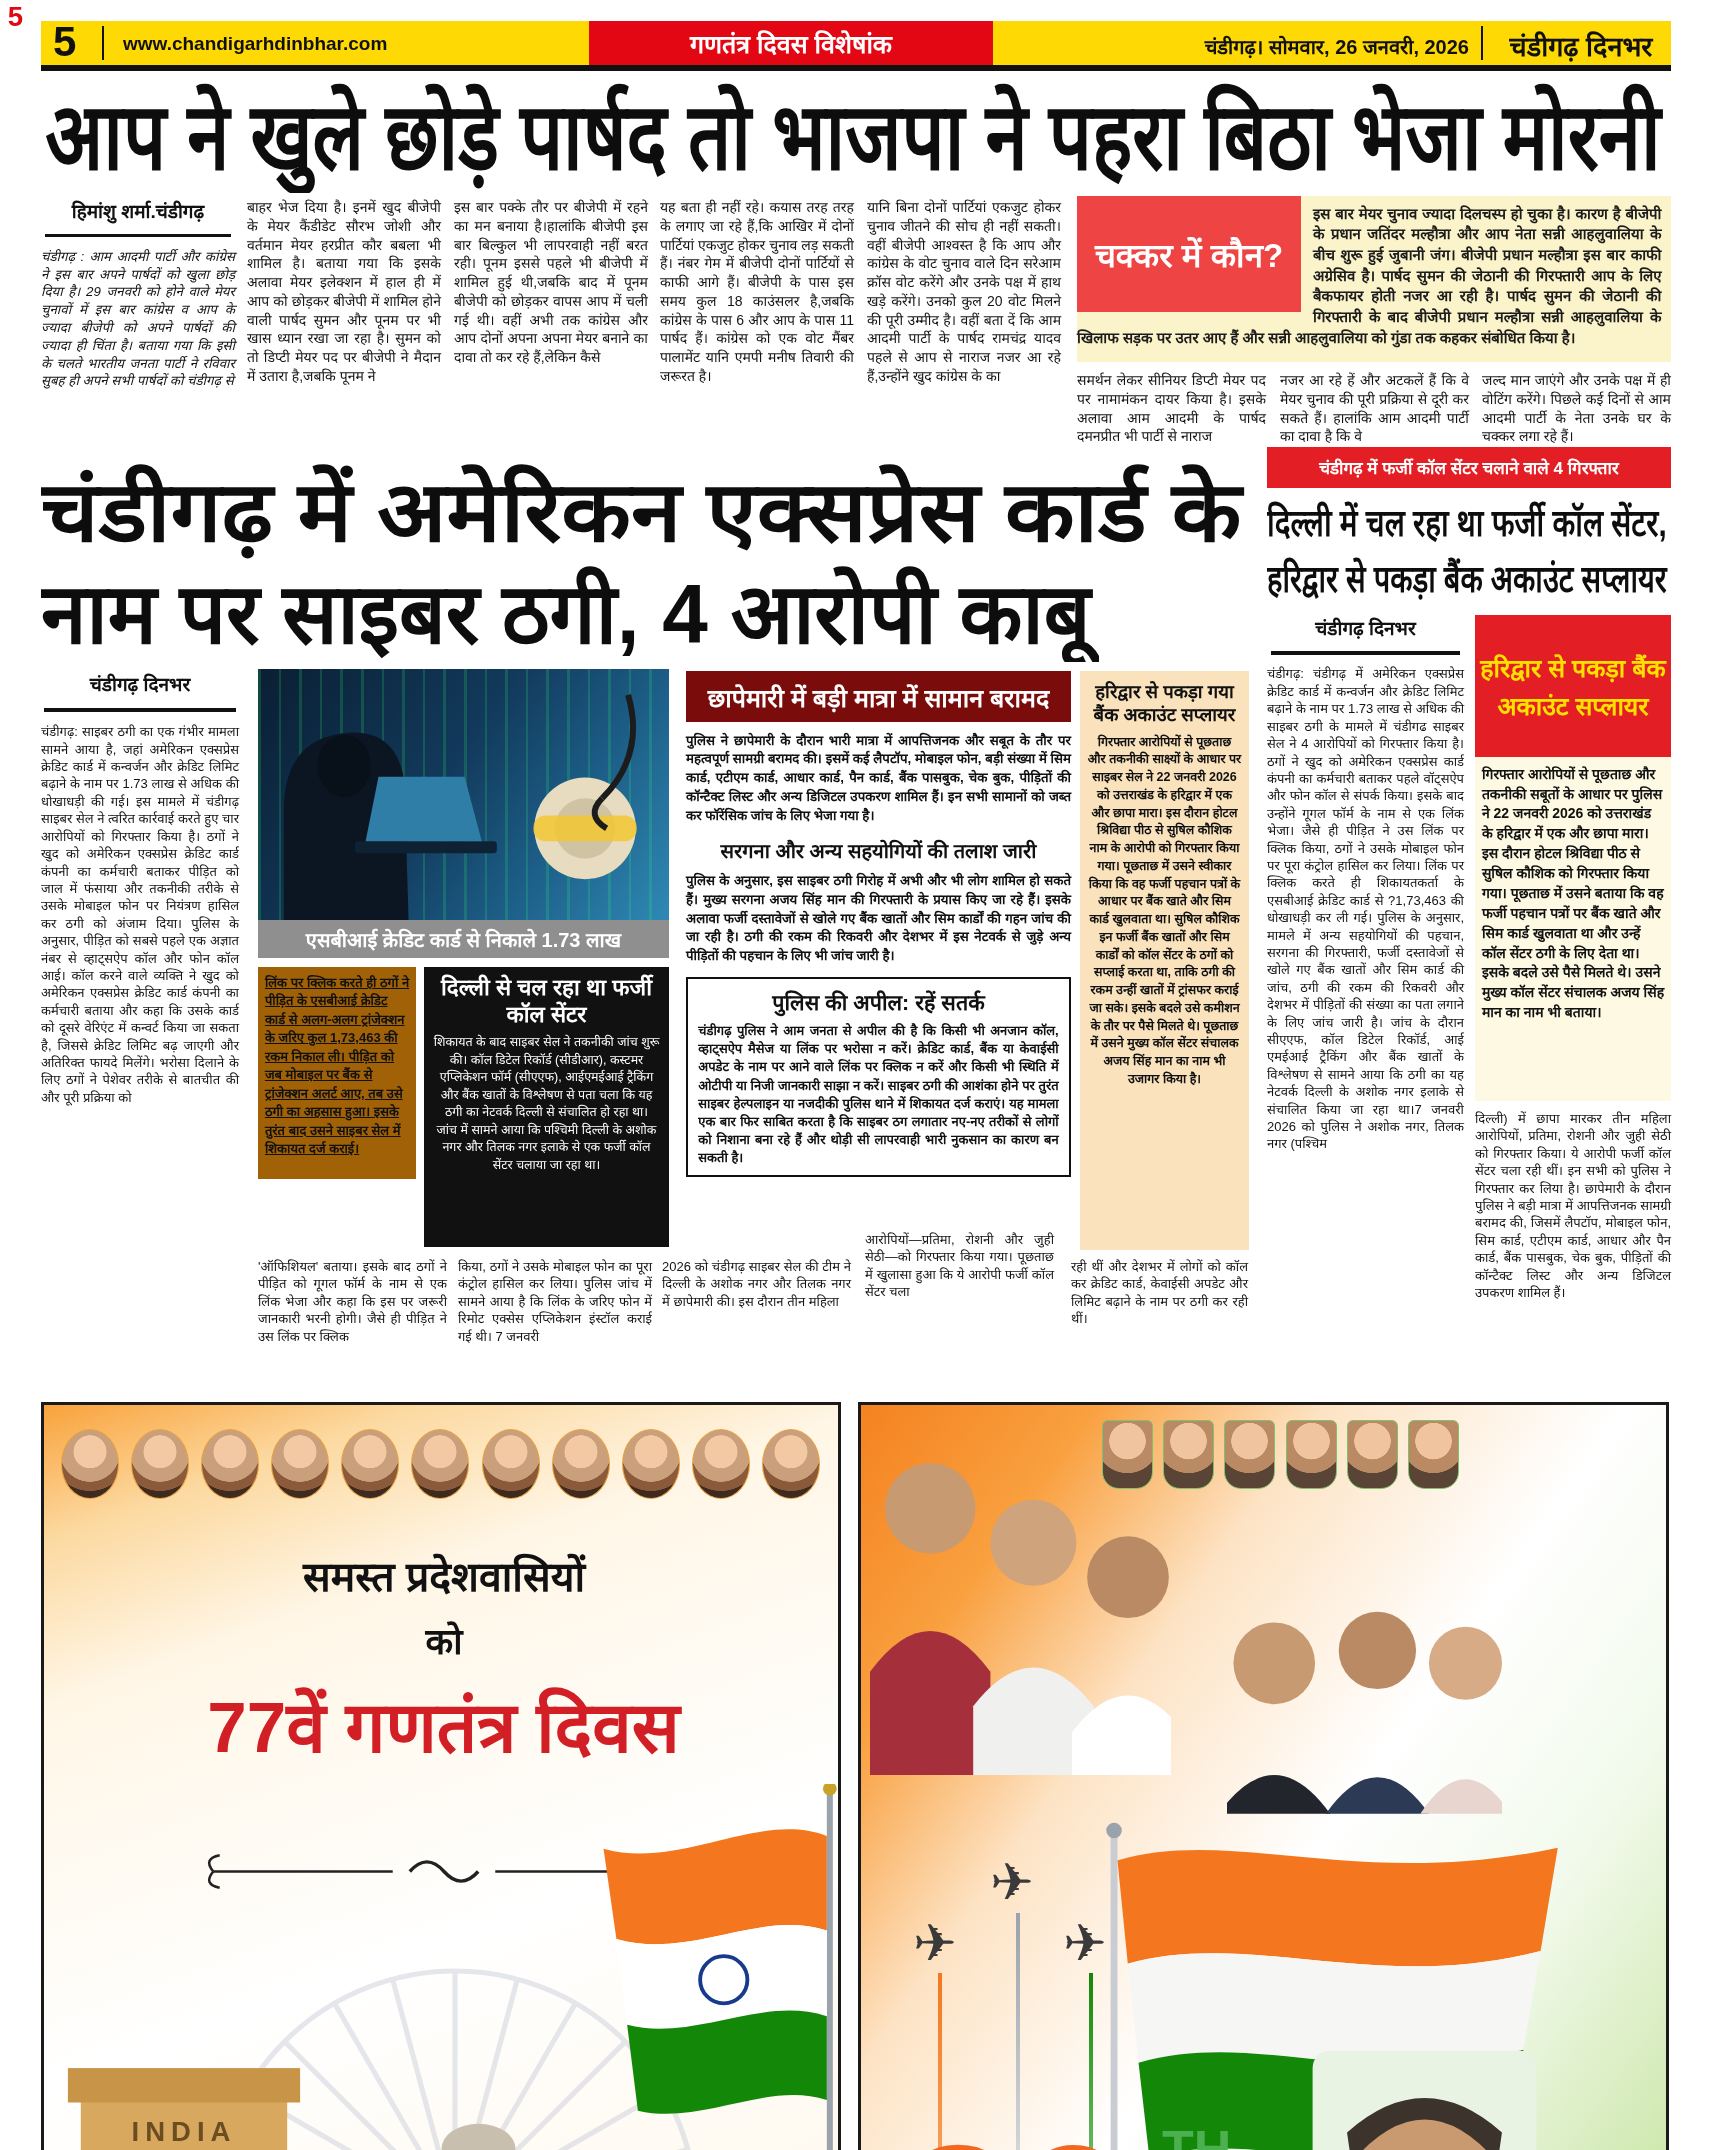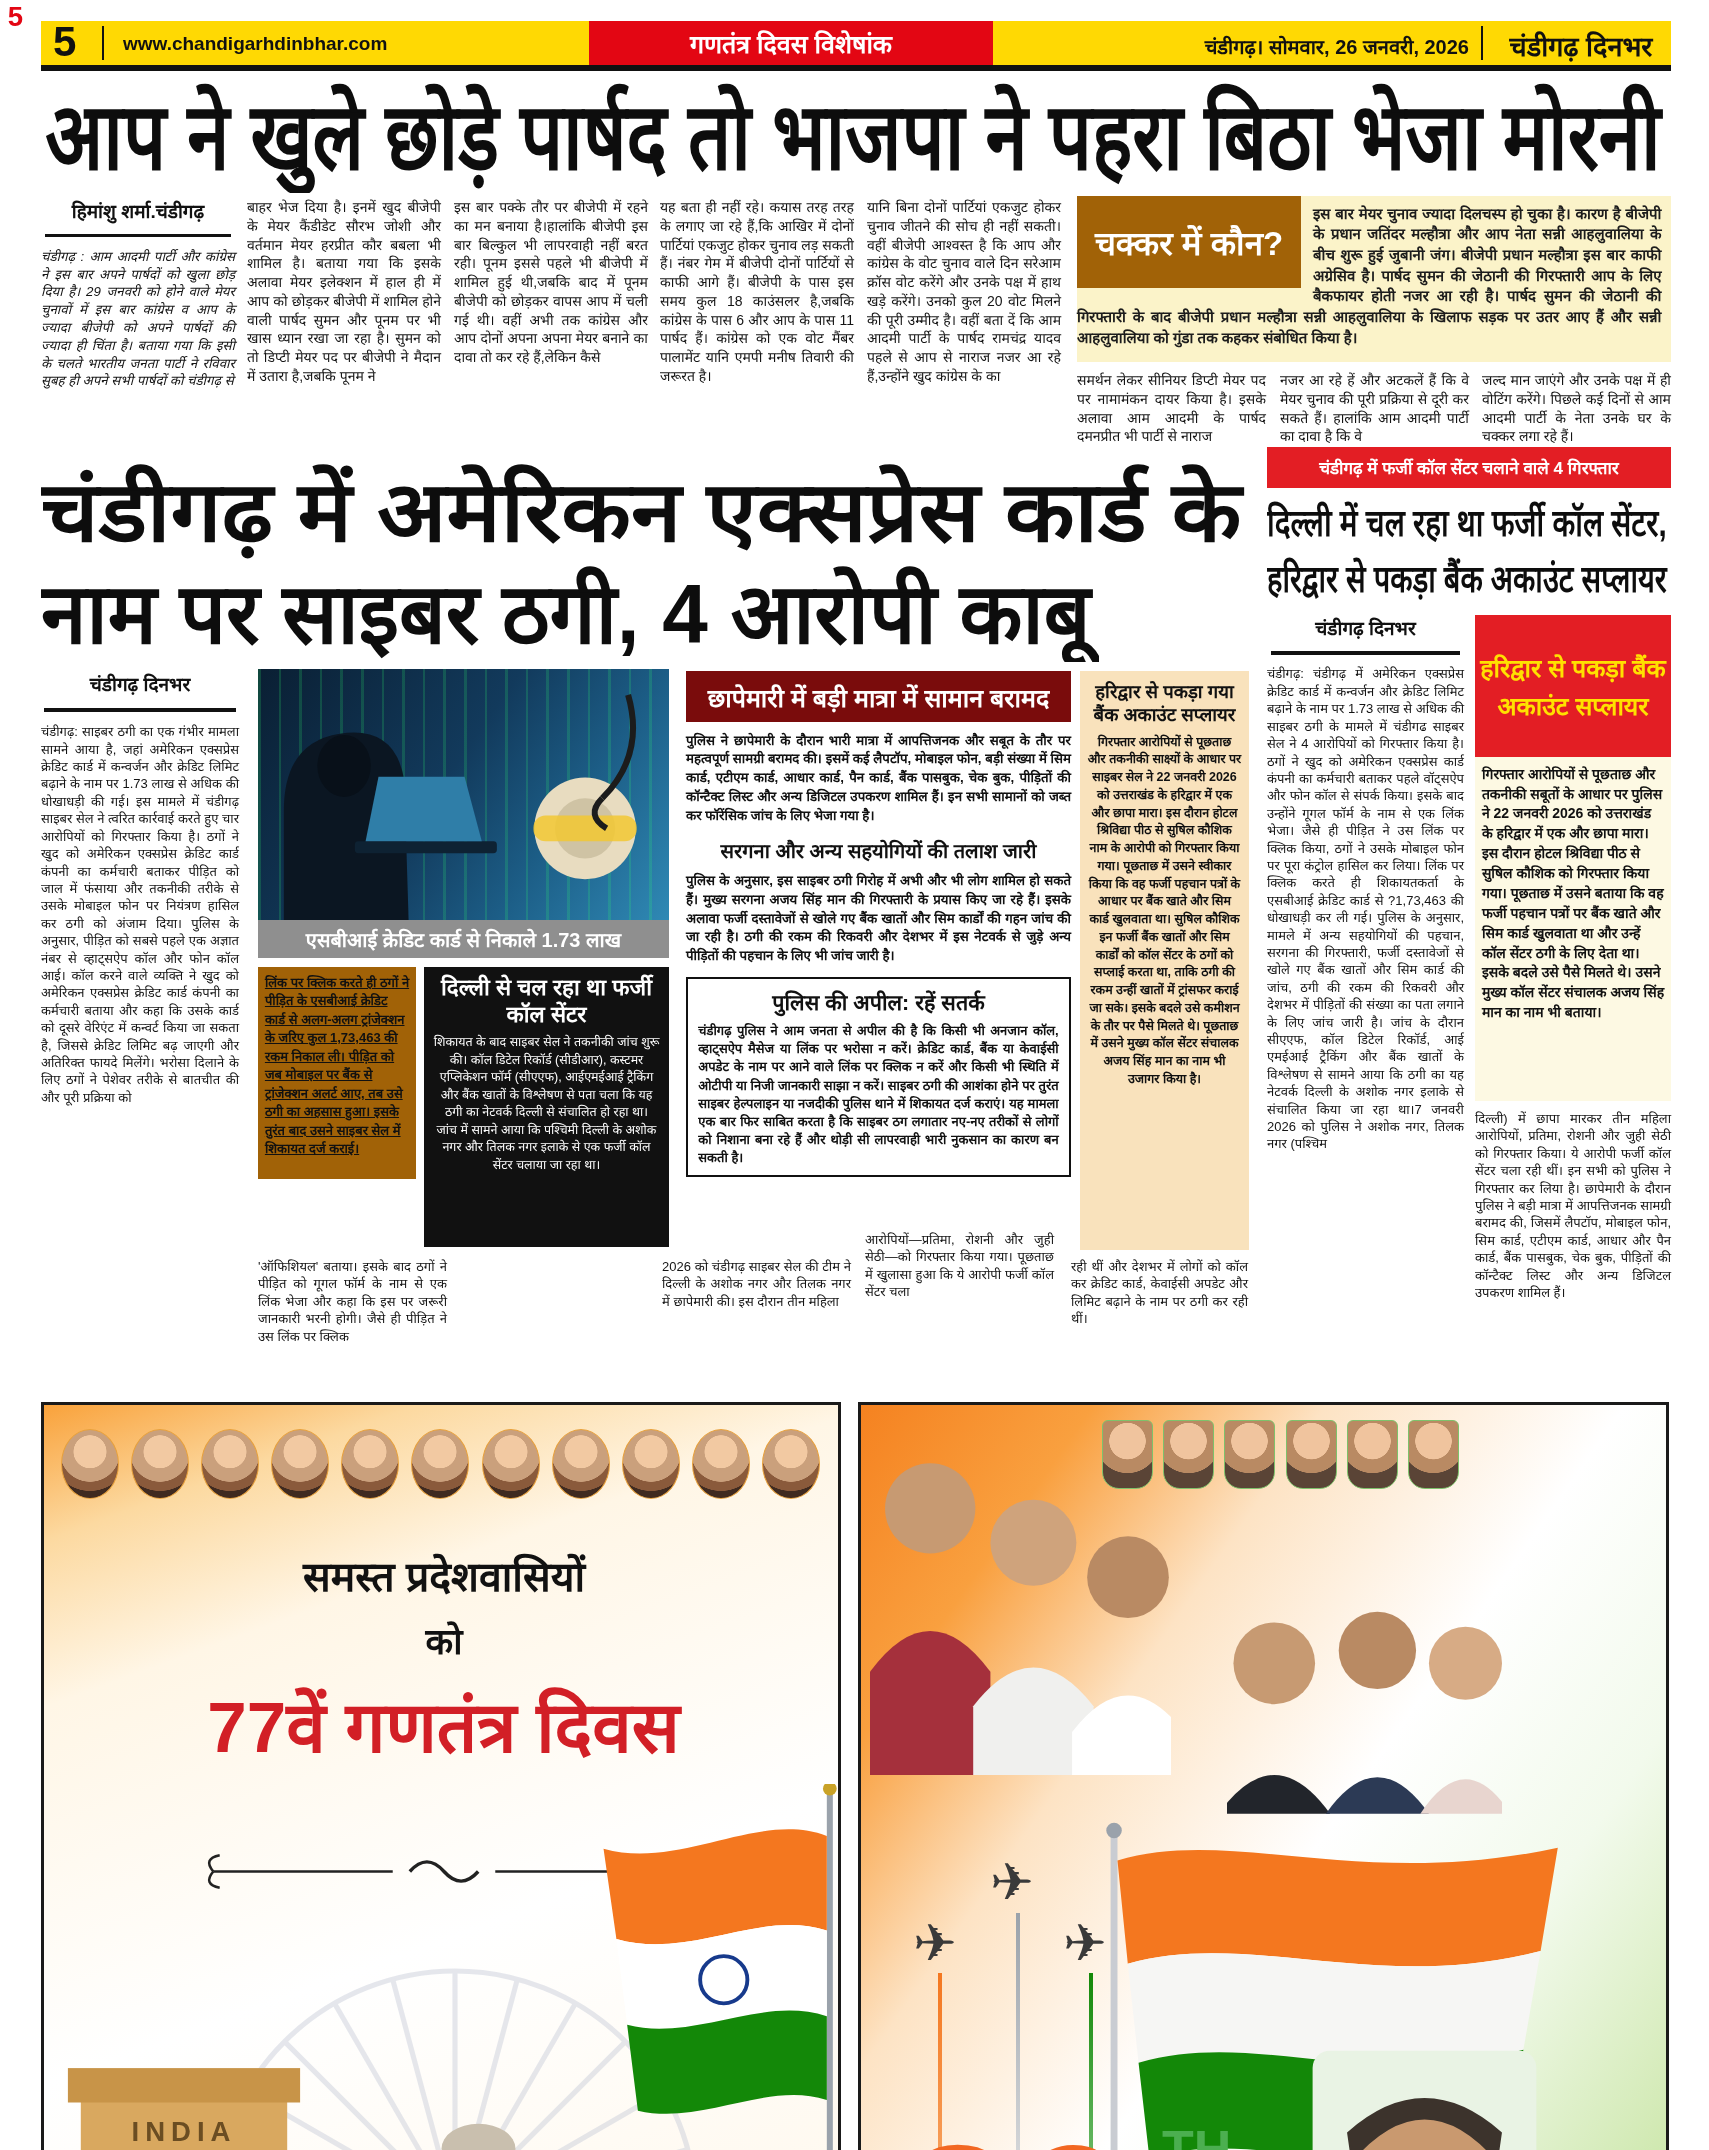--- a/index.html
+++ b/index.html
@@ -46,21 +46,21 @@
     <div class="b ctr" style="font-size:19px;">हिमांशु शर्मा.चंडीगढ़</div>
     <div style="height:3.9px;background:#111;margin:9.5px 4.3px 10.3px 4.3px;"></div>
     <div class="colbody" style="font-size:13.3px;font-style:italic;">चंडीगढ़ : आम आदमी पार्टी और कांग्रेस ने इस बार अपने पार्षदों को खुला छोड़ दिया है। 29 जनवरी को होने वाले मेयर चुनावों में इस बार कांग्रेस व आप के ज्यादा बीजेपी को अपने पार्षदों की ज्यादा ही चिंता है। बताया गया कि इसी के चलते भारतीय जनता पार्टी ने रविवार सुबह ही अपने सभी पार्षदों को चंडीगढ़ से</div>
   </div>
   <div class="abs colbody" style="left:247px;top:198px;width:194px;font-size:14px;">बाहर भेज दिया है। इनमें खुद बीजेपी के मेयर कैंडीडेट सौरभ जोशी और वर्तमान मेयर हरप्रीत कौर बबला भी शामिल है। बताया गया कि इसके अलावा मेयर इलेक्शन में हाल ही में आप को छोड़कर बीजेपी में शामिल होने वाली पार्षद सुमन और पूनम पर भी खास ध्यान रखा जा रहा है। सुमन को तो डिप्टी मेयर पद पर बीजेपी ने मैदान में उतारा है,जबकि पूनम ने</div>
   <div class="abs colbody" style="left:454px;top:198px;width:194px;font-size:14px;">इस बार पक्के तौर पर बीजेपी में रहने का मन बनाया है।हालांकि बीजेपी इस बार बिल्कुल भी लापरवाही नहीं बरत रही। पूनम इससे पहले भी बीजेपी में शामिल हुई थी,जबकि बाद में पूनम बीजेपी को छोड़कर वापस आप में चली गई थी। वहीं अभी तक कांग्रेस और आप दोनों अपना अपना मेयर बनाने का दावा तो कर रहे हैं,लेकिन कैसे</div>
   <div class="abs colbody" style="left:660px;top:198px;width:194px;font-size:14px;">यह बता ही नहीं रहे। कयास तरह तरह के लगाए जा रहे हैं,कि आखिर में दोनों पार्टियां एकजुट होकर चुनाव लड़ सकती हैं। नंबर गेम में बीजेपी दोनों पार्टियों से काफी आगे हैं। बीजेपी के पास इस समय कुल 18 काउंसलर है,जबकि कांग्रेस के पास 6 और आप के पास 11 पार्षद हैं। कांग्रेस को एक वोट मैंबर पालामेंट यानि एमपी मनीष तिवारी की जरूरत है।</div>
   <div class="abs colbody" style="left:867px;top:198px;width:194px;font-size:14px;">यानि बिना दोनों पार्टियां एकजुट होकर चुनाव जीतने की सोच ही नहीं सकती। वहीं बीजेपी आश्वस्त है कि आप और कांग्रेस के वोट चुनाव वाले दिन सरेआम क्रॉस वोट करेंगे और उनके पक्ष में हाथ खड़े करेंगे। उनको कुल 20 वोट मिलने की पूरी उम्मीद है। वहीं बता दें कि आम आदमी पार्टी के पार्षद रामचंद्र यादव पहले से आप से नाराज नजर आ रहे हैं,उन्होंने खुद कांग्रेस के का</div>
 
   <div class="abs" style="left:1077px;top:196px;width:594px;height:166px;background:#FBF3C9;padding:0;">
-    <div style="float:left;width:224px;height:92px;background:#a16207;margin:0 12px 5.2px 0;display:flex;align-items:center;justify-content:center;">
+    <div style="float:left;width:224px;height:116px;background:#ef4444;margin:0 12px 5.2px 0;display:flex;align-items:center;justify-content:center;">
       <span class="b" style="color:#fff;font-size:33px;">चक्कर में कौन?</span>
     </div>
     <div class="just" style="font-size:15px;line-height:1.38;padding:7.7px 9.5px 0 0;color:#1c1c1c;font-weight:600;">इस बार मेयर चुनाव ज्यादा दिलचस्प हो चुका है। कारण है बीजेपी के प्रधान जतिंदर मल्हौत्रा और आप नेता सन्नी आहलुवालिया के बीच शुरू हुई जुबानी जंग। बीजेपी प्रधान मल्हौत्रा इस बार काफी अग्रेसिव है। पार्षद सुमन की जेठानी की गिरफ्तारी आप के लिए बैकफायर होती नजर आ रही है। पार्षद सुमन की जेठानी की गिरफ्तारी के बाद बीजेपी प्रधान मल्हौत्रा सन्नी आहलुवालिया के खिलाफ सड़क पर उतर आए हैं और सन्नी आहलुवालिया को गुंडा तक कहकर संबोधित किया है।</div>
   </div>
   <div class="abs colbody" style="left:1077px;top:371px;width:189px;font-size:14px;">समर्थन लेकर सीनियर डिप्टी मेयर पद पर नामामंकन दायर किया है। इसके अलावा आम आदमी के पार्षद दमनप्रीत भी पार्टी से नाराज</div>
   <div class="abs colbody" style="left:1280px;top:371px;width:189px;font-size:14px;">नजर आ रहे हें और अटकलें हैं कि वे मेयर चुनाव की पूरी प्रक्रिया से दूरी कर सकते हैं। हालांकि आम आदमी पार्टी का दावा है कि वे</div>
   <div class="abs colbody" style="left:1482px;top:371px;width:189px;font-size:14px;">जल्द मान जाएंगे और उनके पक्ष में ही वोटिंग करेंगे। पिछले कई दिनों से आम आदमी पार्टी के नेता उनके घर के चक्कर लगा रहे हैं।</div>
 
   <svg class="abs" style="left:41px;top:461px;" width="1209" height="99" viewBox="0 0 2810 230">
     <text class="hl" x="0" y="185" font-size="196" textLength="2790" lengthAdjust="spacingAndGlyphs">चंडीगढ़ में अमेरिकन एक्सप्रेस कार्ड के</text>
@@ -113,20 +113,21 @@
       <div class="just" style="font-size:13px;line-height:1.4;font-weight:600;">चंडीगढ़ पुलिस ने आम जनता से अपील की है कि किसी भी अनजान कॉल, व्हाट्सऐप मैसेज या लिंक पर भरोसा न करें। क्रेडिट कार्ड, बैंक या केवाईसी अपडेट के नाम पर आने वाले लिंक पर क्लिक न करें और किसी भी स्थिति में ओटीपी या निजी जानकारी साझा न करें। साइबर ठगी की आशंका होने पर तुरंत साइबर हेल्पलाइन या नजदीकी पुलिस थाने में शिकायत दर्ज कराएं। यह मामला एक बार फिर साबित करता है कि साइबर ठग लगातार नए-नए तरीकों से लोगों को निशाना बना रहे हैं और थोड़ी सी लापरवाही भारी नुकसान का कारण बन सकती है।</div>
     </div>
   </div>
 
   <div class="abs" style="left:1080px;top:671px;width:169px;height:579px;background:#F9E2BC;padding:8.6px 7.7px;box-sizing:border-box;">
     <div class="b ctr" style="font-size:18.5px;line-height:1.25;margin-bottom:7.7px;">हरिद्वार से पकड़ा गया बैंक अकाउंट सप्लायर</div>
     <div class="ctr" style="font-size:12.5px;line-height:1.42;font-weight:600;">गिरफ्तार आरोपियों से पूछताछ और तकनीकी साक्ष्यों के आधार पर साइबर सेल ने 22 जनवरी 2026 को उत्तराखंड के हरिद्वार में एक और छापा मारा। इस दौरान होटल श्रिविद्या पीठ से सुषिल कौशिक नाम के आरोपी को गिरफ्तार किया गया। पूछताछ में उसने स्वीकार किया कि वह फर्जी पहचान पत्रों के आधार पर बैंक खाते और सिम कार्ड खुलवाता था। सुषिल कौशिक इन फर्जी बैंक खातों और सिम कार्डों को कॉल सेंटर के ठगों को सप्लाई करता था, ताकि ठगी की रकम उन्हीं खातों में ट्रांसफर कराई जा सके। इसके बदले उसे कमीशन के तौर पर पैसे मिलते थे। पूछताछ में उसने मुख्य कॉल सेंटर संचालक अजय सिंह मान का नाम भी उजागर किया है।</div>
   </div>
 
   <div class="abs colbody" style="left:258px;top:1258px;width:189px;">'ऑफिशियल' बताया। इसके बाद ठगों ने पीड़ित को गूगल फॉर्म के नाम से एक लिंक भेजा और कहा कि इस पर जरूरी जानकारी भरनी होगी। जैसे ही पीड़ित ने उस लिंक पर क्लिक</div>
+  <div class="abs colbody" style="left:458px;top:1258px;width:194px;">किया, ठगों ने उसके मोबाइल फोन का पूरा कंट्रोल हासिल कर लिया। पुलिस जांच में सामने आया है कि लिंक के जरिए फोन में रिमोट एक्सेस एप्लिकेशन इंस्टॉल कराई गई थी। 7 जनवरी</div>
   <div class="abs colbody" style="left:662px;top:1258px;width:189px;">2026 को चंडीगढ़ साइबर सेल की टीम ने दिल्ली के अशोक नगर और तिलक नगर में छापेमारी की। इस दौरान तीन महिला</div>
   <div class="abs colbody" style="left:865px;top:1231px;width:189px;">आरोपियों—प्रतिमा, रोशनी और जुही सेठी—को गिरफ्तार किया गया। पूछताछ में खुलासा हुआ कि ये आरोपी फर्जी कॉल सेंटर चला</div>
   <div class="abs colbody" style="left:1071px;top:1258px;width:177px;">रही थीं और देशभर में लोगों को कॉल कर क्रेडिट कार्ड, केवाईसी अपडेट और लिमिट बढ़ाने के नाम पर ठगी कर रही थीं।</div>
 
   <div class="abs" style="left:1267px;top:447px;width:404px;height:41px;background:#E31E24;display:flex;align-items:center;justify-content:center;">
     <span class="b" style="color:#fff;font-size:17px;">चंडीगढ़ में फर्जी कॉल सेंटर चलाने वाले 4 गिरफ्तार</span>
   </div>
   <svg class="abs" style="left:1267px;top:493px;" width="404" height="54" viewBox="0 0 940 125">
     <text class="hl" x="0" y="100" font-size="88" textLength="930" lengthAdjust="spacingAndGlyphs">दिल्ली में चल रहा था फर्जी कॉल सेंटर,</text>
   </svg>

